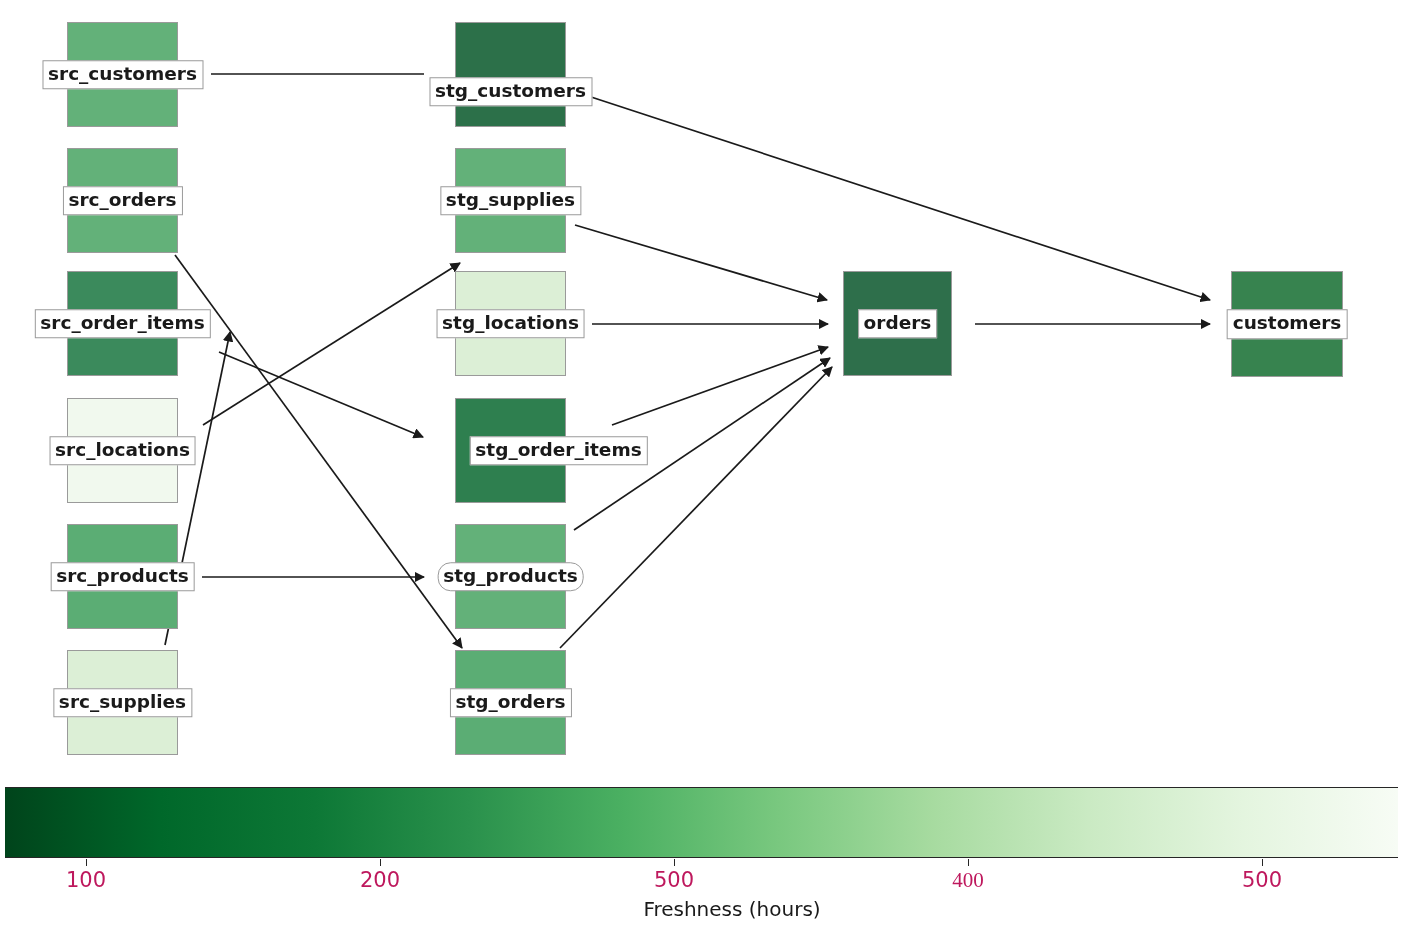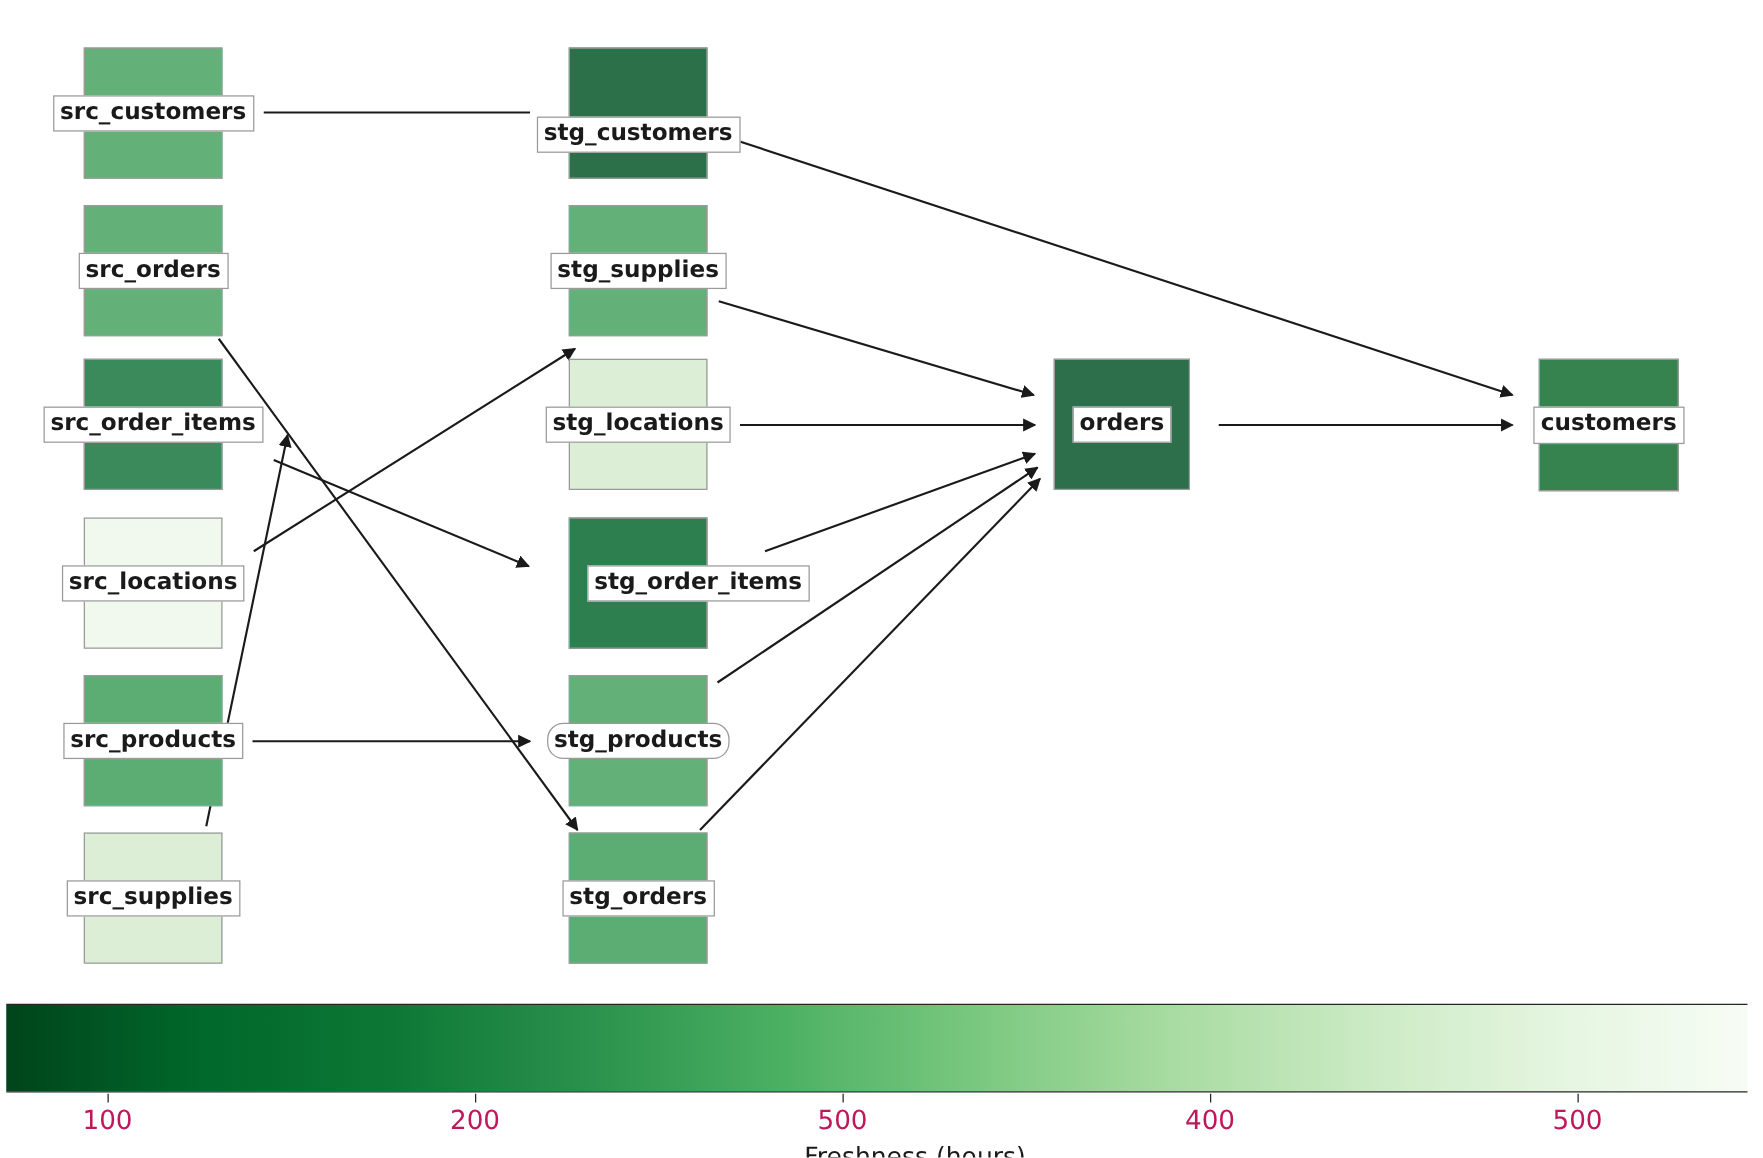--- a/index.html
+++ b/index.html
@@ -9,21 +9,21 @@
   }
   body {
     width: 1410px;
     height: 926px;
     position: relative;
     overflow: hidden;
     font-family: "DejaVu Sans", sans-serif;
   }
   #stage {
     position: absolute;
-    left: 0; top: 16px;
+    left: 0; top: 0;
     width: 1410px;
     height: 734px;
   }
   #edge-layer {
     position: absolute;
     left: 0; top: 0;
     width: 1410px;
     height: 926px;
     pointer-events: none;
   }
@@ -154,19 +154,19 @@
     <div id="colorbar" style="background: linear-gradient(to right, rgb(0, 68, 27), rgb(0, 104, 42), rgb(13, 120, 54), rgb(42, 145, 76), rgb(75, 176, 98), rgb(121, 200, 127), rgb(167, 219, 160), rgb(202, 234, 195), rgb(228, 245, 223), rgb(247, 252, 245));"></div>
   </div>
   <div id="cb-ticks">
       <div class="cb-tick" style="left: 86px;"></div>
       <div class="cb-ticklabel" style="left: 86px;">100</div>
       <div class="cb-tick" style="left: 380px;"></div>
       <div class="cb-ticklabel" style="left: 380px;">200</div>
       <div class="cb-tick" style="left: 674px;"></div>
       <div class="cb-ticklabel" style="left: 674px;">500</div>
       <div class="cb-tick" style="left: 968px;"></div>
-      <div class="cb-ticklabel" style="left: 968px;">400</div>
+      <div class="cb-ticklabel" style="left: 968px; font-family: Liberation Serif, serif;">400</div>
       <div class="cb-tick" style="left: 1262px;"></div>
       <div class="cb-ticklabel" style="left: 1262px;">500</div>
     </div>
   <div id="cb-axis-label">Freshness (hours)</div>
 
 </div>
 
 </body></html>

